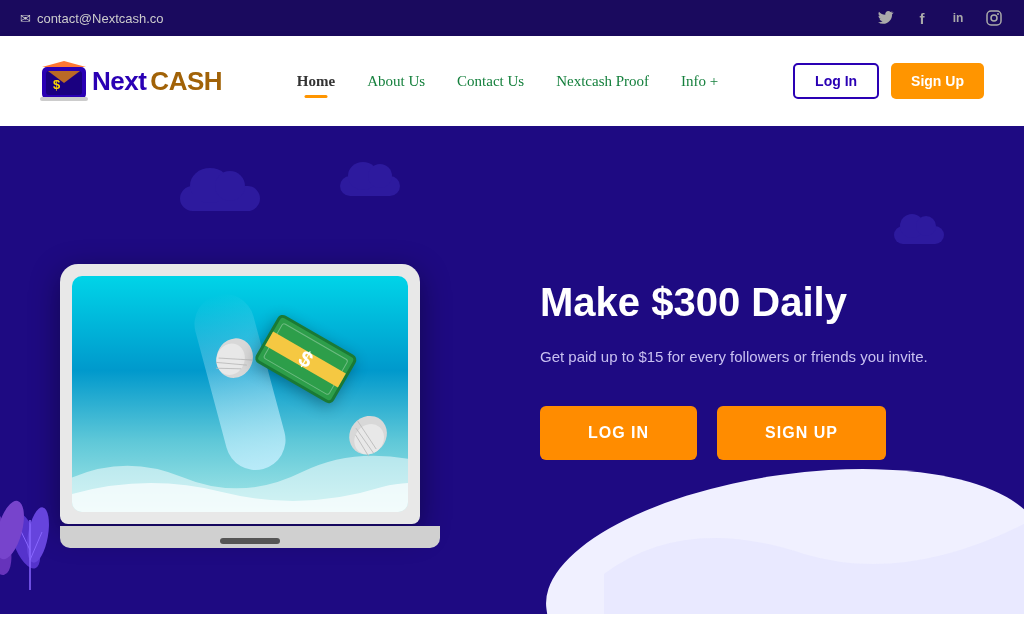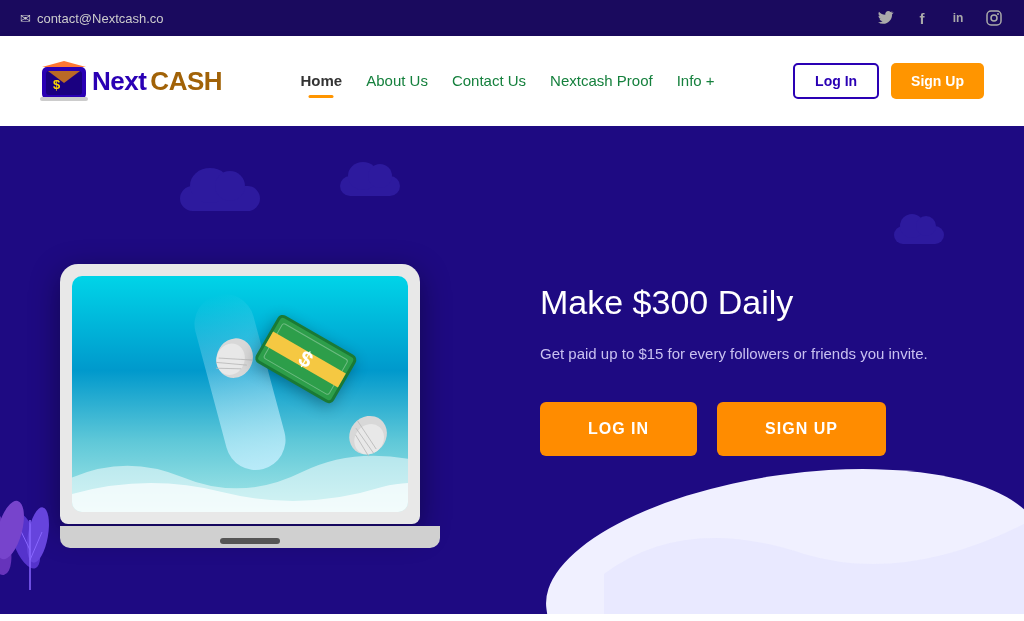--- a/index.html
+++ b/index.html
@@ -61,22 +61,23 @@
       letter-spacing: -0.5px;
     }
     .logo-cash {
       font-size: 26px;
       font-weight: 800;
       color: #a16207;
       letter-spacing: -0.5px;
     }
     .nav-links {
       display: flex;
-      gap: 24px;
+      gap: 32px;
       list-style: none;
+      font-family: Liberation Serif, serif;
     }
     .nav-links li a {
       text-decoration: none;
       color: #15803d;
       font-size: 15px;
       font-weight: 500;
     }
     .nav-links li.active a {
       color: #333;
       font-weight: 600;
@@ -308,22 +309,22 @@
       right: -36px;
     }
 
     
     .hero-right {
       flex: 1;
       padding: 40px 50px 40px 20px;
       z-index: 2;
     }
     .hero-title {
-      font-size: 34px;
-      font-weight: 400;
+      font-size: 40px;
+      font-weight: 700;
       color: #fff;
       line-height: 1.1;
       margin-bottom: 20px;
     }
     .hero-desc {
       color: #c8c0f0;
       font-size: 15px;
       line-height: 1.7;
       margin-bottom: 8px;
       max-width: 420px;

